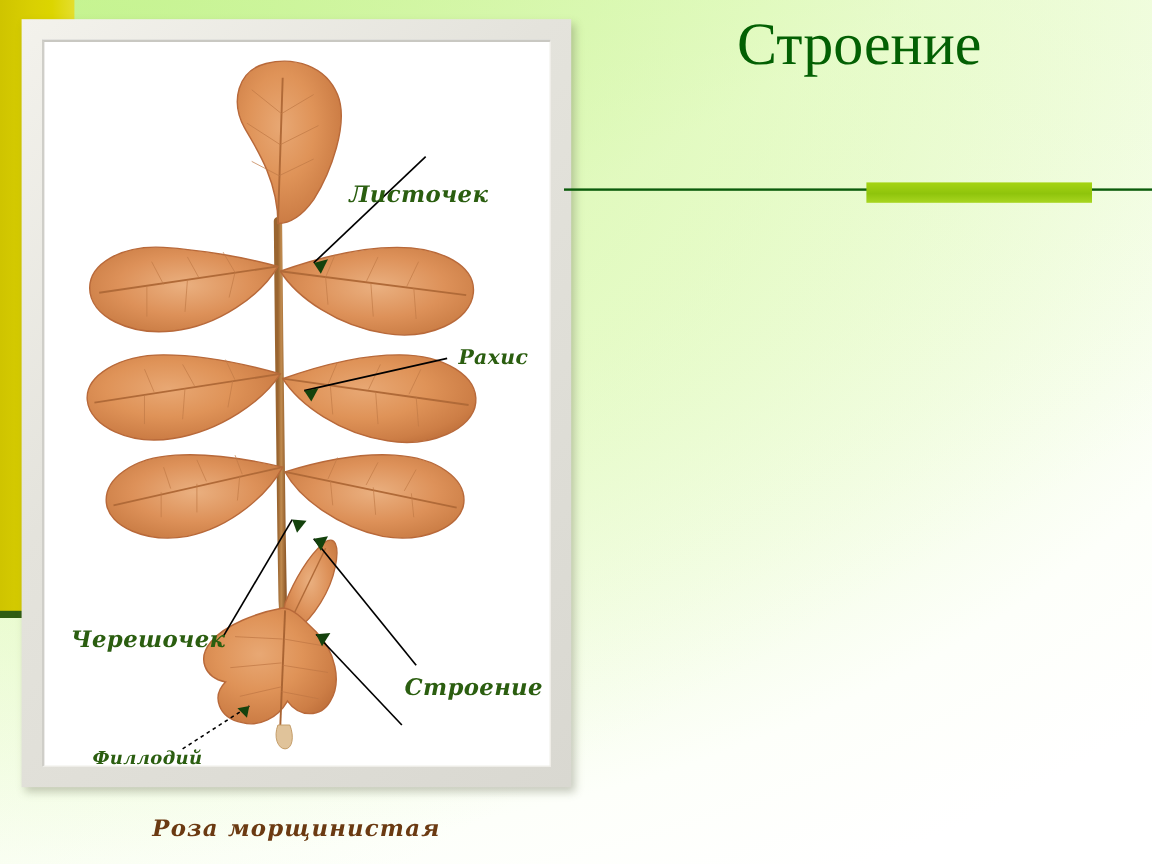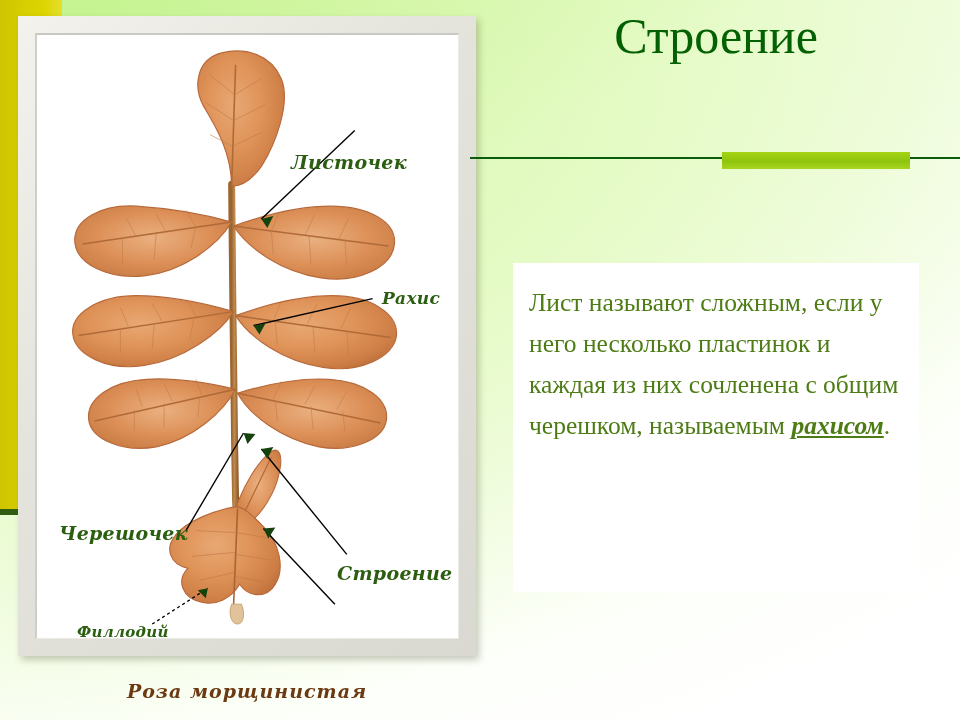--- a/index.html
+++ b/index.html
@@ -316,16 +316,13 @@
   </div>
 
   <div class="caption">Роза  морщинистая</div>
 
   <div class="title">
     <div>Строение</div>
   </div>
   <div class="title-rule"></div>
   <div class="title-accent2"></div>
 
-  <div class="text-card">
-    <p><span>Лист называют сложным, если у него несколько пластинок и каждая из них сочленена с общим черешком, называемым </span><span class="accent-word">рахисом</span><span>.</span></p>
-  </div>
 </div>
 
 </body></html>

